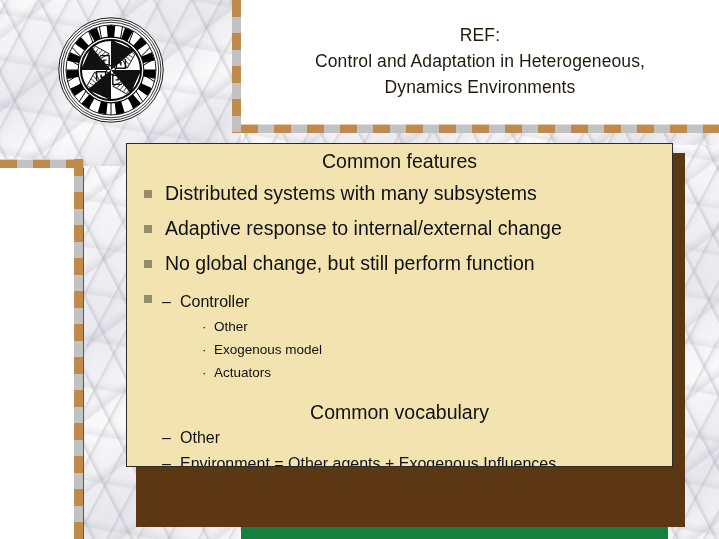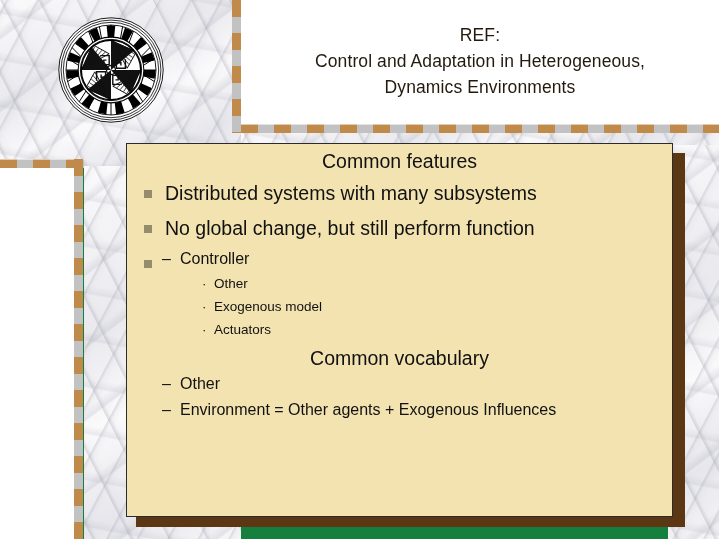--- a/index.html
+++ b/index.html
@@ -110,39 +110,39 @@
     top: 153px;
     width: 549px;
     height: 374px;
     background: #5b3813;
   }
   #content-box {
     position: absolute;
     left: 126px;
     top: 143px;
     width: 547px;
-    height: 374px;
+    height: 324px;
     background: #f2e3b0;
     border: 1px solid #2b2b2b;
     box-sizing: border-box;
     overflow: hidden;
   }
 
   .center-head {
     text-align: center;
     color: #111111;
     font-size: 19.5px;
     line-height: 26px;
   }
   #head-common-features { margin-top: 4px; }
-  #head-common-vocabulary { margin-top: 4px; }
+  #head-common-vocabulary { margin-top: 15px; }
 
   ul.lvl1 {
     list-style: none;
-    margin: 2px 0 0 0;
+    margin: 2px 0 8px 0;
     padding: 0;
   }
   ul.lvl1 > li {
     position: relative;
     padding-left: 30px;
     margin-left: 8px;
     color: #111111;
     font-size: 19.5px;
     line-height: 35px;
     white-space: nowrap;
@@ -329,20 +329,24 @@
 
     <div class="center-head" id="head-common-features">Common features</div>
 
     <ul class="lvl1">
       <li>
         <span class="sqbullet"></span>
         <span>Distributed systems with many subsystems</span>
       </li>
       <li>
         <span class="sqbullet"></span>
+        <span>Adaptive response to internal/external change</span>
+      </li>
+      <li>
+        <span class="sqbullet"></span>
         <span>No global change, but still perform function</span>
       </li>
       <li>
         <span class="sqbullet"></span>
       </li>
     </ul>
 
     <ul class="lvl2">
       <li>
         <span class="dashbullet">–</span>

